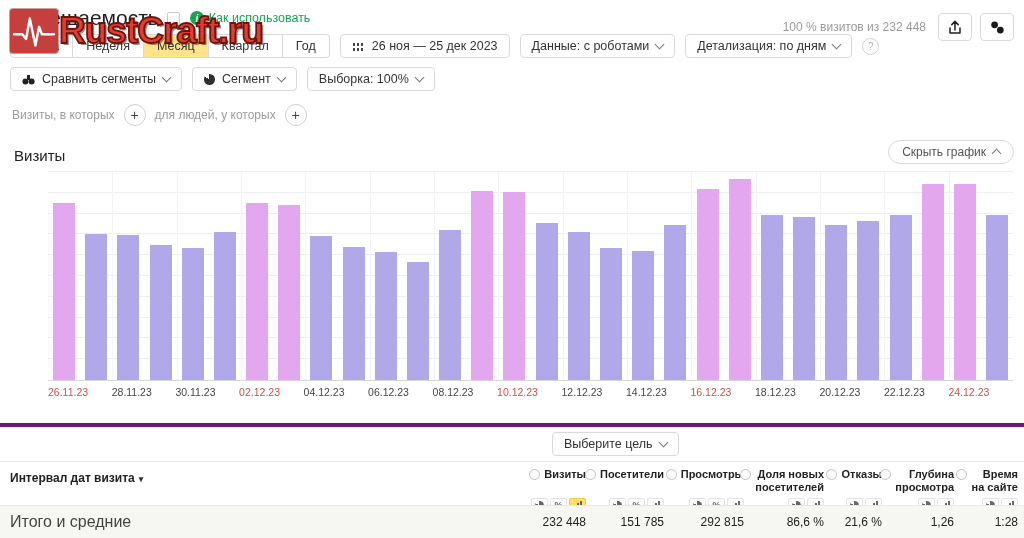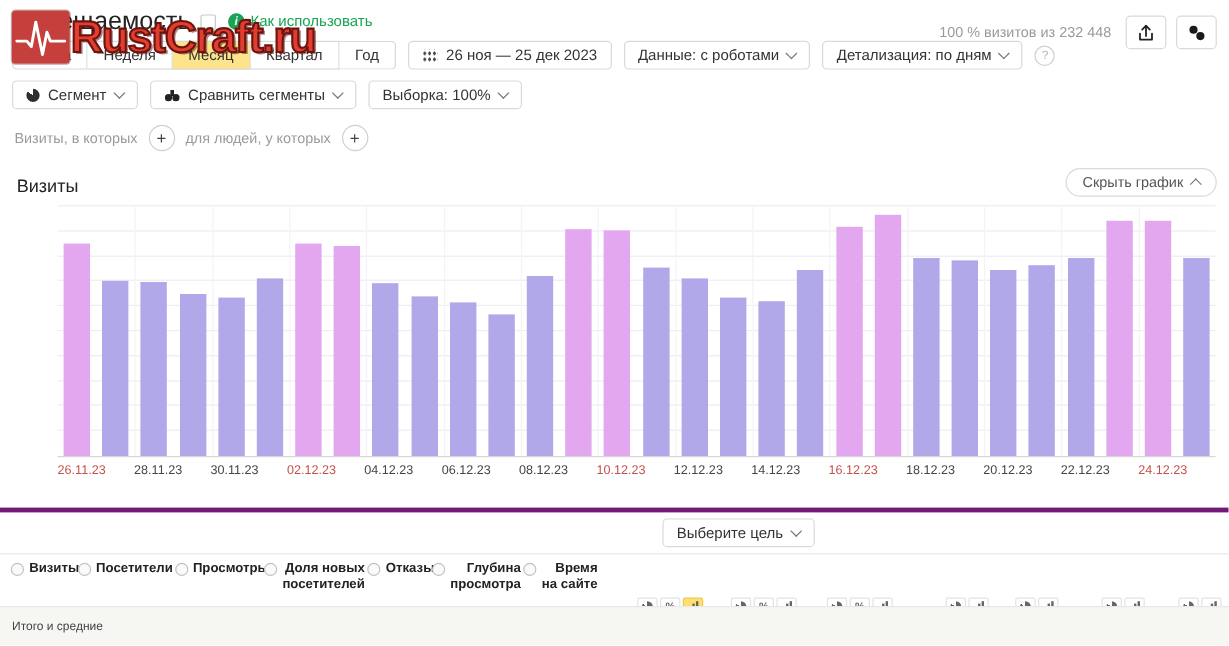--- a/index.html
+++ b/index.html
@@ -83,21 +83,21 @@
   .icell{display:flex;justify-content:flex-end;gap:2px;flex:none;box-sizing:border-box;}
   .ibox{width:17px;height:15px;border:1px solid #e2e2e2;border-radius:2px;background:#fff;display:flex;
         align-items:center;justify-content:center;cursor:pointer;box-sizing:border-box;}
   .ibox.active{background:#ffdf70;border-color:#ecc94e;}
   .ipie{width:9px;height:9px;border-radius:50%;background:conic-gradient(#666 0 300deg,#fff 300deg 360deg);}
   .ipct{font-size:9px;color:#666;font-weight:bold;}
   .ibars{display:flex;align-items:flex-end;gap:1px;height:9px;}
   .ibars i{display:block;width:2px;background:#666;}
   .totals{position:absolute;left:0;right:0;bottom:0;height:33px;background:#f6f6f3;border-top:1px solid #e8e8e8;
           display:flex;align-items:center;padding:0 6px 0 10px;box-sizing:border-box;}
-  .totlabel{flex:1;font-size:10px;color:#444;}
+  .totlabel{flex:1;font-size:16px;color:#444;}
   .vcell{font-size:12px;color:#222;text-align:right;flex:none;box-sizing:border-box;}
   .spacer{flex:1;}
 </style>
 </head>
 <body>
 
 <div class="page">
 
   <div class="watermark">
     <div class="wm-logo">
@@ -148,31 +148,31 @@
     </button>
     <button class="btn">
       <span>Детализация: по дням</span>
       <span class="chv"></span>
     </button>
     <span class="qmark">?</span>
   </div>
 
   <div class="row3">
     <button class="btn">
-      <span class="pie"></span>
-      <span>Сегмент</span>
-      <span class="chv"></span>
-    </button>
-    <button class="btn">
       <svg width="13" height="11" viewBox="0 0 13 11">
         <rect x="5" y="1" width="3" height="5" fill="#222"></rect>
         <circle cx="3.4" cy="7.4" r="3" fill="#222"></circle>
         <circle cx="9.6" cy="7.4" r="3" fill="#222"></circle>
       </svg>
       <span>Сравнить сегменты</span>
+      <span class="chv"></span>
+    </button>
+    <button class="btn">
+      <span class="pie"></span>
+      <span>Сегмент</span>
       <span class="chv"></span>
     </button>
     <button class="btn">
       <span>Выборка: 100%</span>
       <span class="chv"></span>
     </button>
   </div>
 
   <div class="row4">
     <span>Визиты, в которых</span>
@@ -329,20 +329,23 @@
   </div>
 
   <div class="goalrow">
     <button class="btn">
       <span>Выберите цель</span>
       <span class="chv"></span>
     </button>
   </div>
 
   <div class="thead">
+    <div class="dimcell">
+      <span>Интервал дат визита</span><span class="sorttri">▾</span>
+    </div>
     <div style="display:flex" id="thead-cols">
         <div class="hcell" style="width: 56px;">
           <span class="radio"></span>
           <span>Визиты</span>
         </div>
         <div class="hcell" style="width: 78px; text-align: center;">
           <span class="radio"></span>
           <span>Посетители</span>
         </div>
         <div class="hcell" style="width: 80px;">
@@ -461,15 +464,24 @@
               <i style="height: 7px;"></i>
               <i style="height: 9px;"></i>
             </span>
           </span>
         </div>
       </div>
   </div>
 
   <div class="totals">
     <div class="totlabel">Итого и средние</div>
+    <div style="display:flex" id="total-cols">
+        <div class="vcell" style="width: 56px;">232 448</div>
+        <div class="vcell" style="width: 78px;">151 785</div>
+        <div class="vcell" style="width: 80px;">292 815</div>
+        <div class="vcell" style="width: 80px;">86,6 %</div>
+        <div class="vcell" style="width: 58px;">21,6 %</div>
+        <div class="vcell" style="width: 72px;">1,26</div>
+        <div class="vcell" style="width: 64px;">1:28</div>
+      </div>
   </div>
 
 </div>
 
 </body></html>

